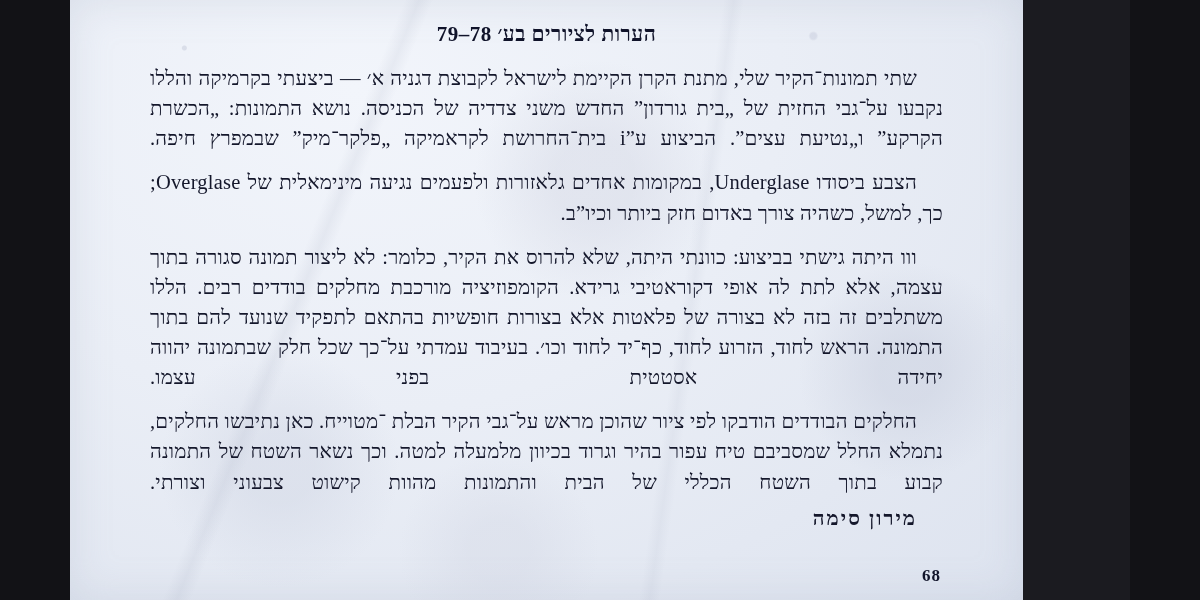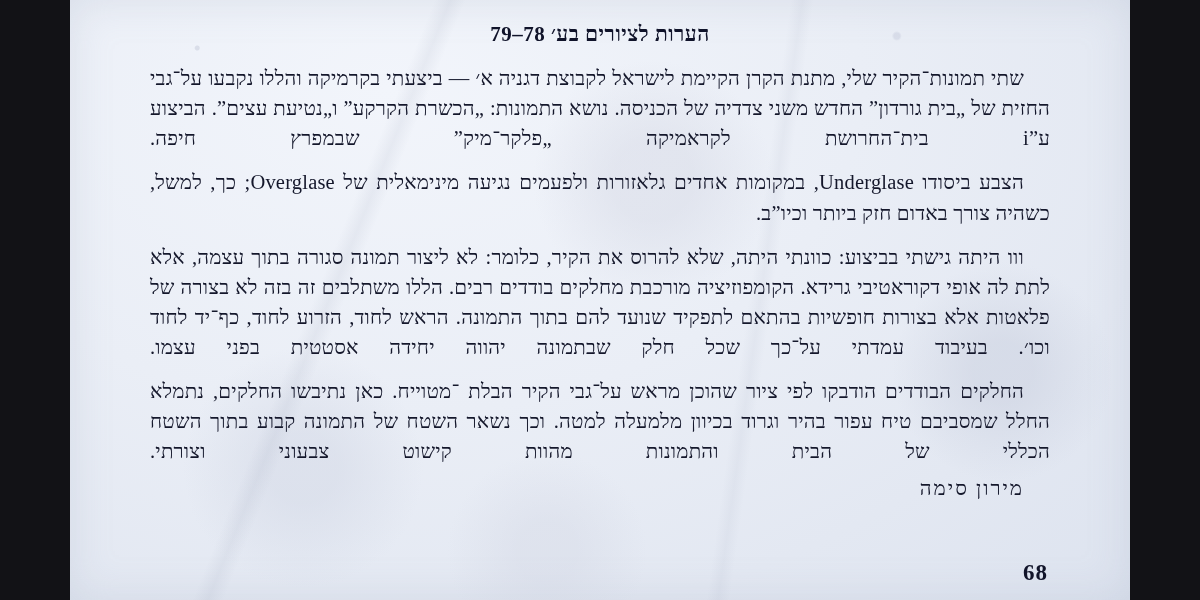--- a/index.html
+++ b/index.html
@@ -25,21 +25,21 @@
     background: #121216;
     z-index: 5;
   }
   .gutter.left  { left: 0; }
   .gutter.right { right: 0; }
 
   .paper {
     position: absolute;
     left: 70px;
     top: 0;
-    width: 1060px;
+    width: 953px;
     height: 600px;
     background:
       radial-gradient(ellipse at 30% 15%, #f2f5fb 0%, #eaeef6 45%, #e3e8f2 75%, #dde3ef 100%);
     box-shadow: inset 0 0 40px rgba(160,170,190,0.25);
   }
   
   .paper::before {
     content: "";
     position: absolute;
     inset: 0;
@@ -93,31 +93,32 @@
   }
   p.para.last-ragged {
     text-align-last: right;
   }
   p.para.sig {
     text-align: right;
     text-align-last: right;
     text-indent: 26px;
     letter-spacing: 2px;
     margin-top: 6px;
+    font-weight: bold;
   }
   .latin {
     direction: ltr;
     unicode-bidi: isolate;
     font-family: "Liberation Serif", "DejaVu Serif", serif;
   }
   .page-number {
     position: absolute;
     right: 82px;
     bottom: 14px;
-    font-size: 23px;
+    font-size: 17px;
     font-weight: 700;
     color: #11142a;
     z-index: 3;
     letter-spacing: 1px;
   }
 </style>
 </head>
 <body>
 
 <div id="page">

